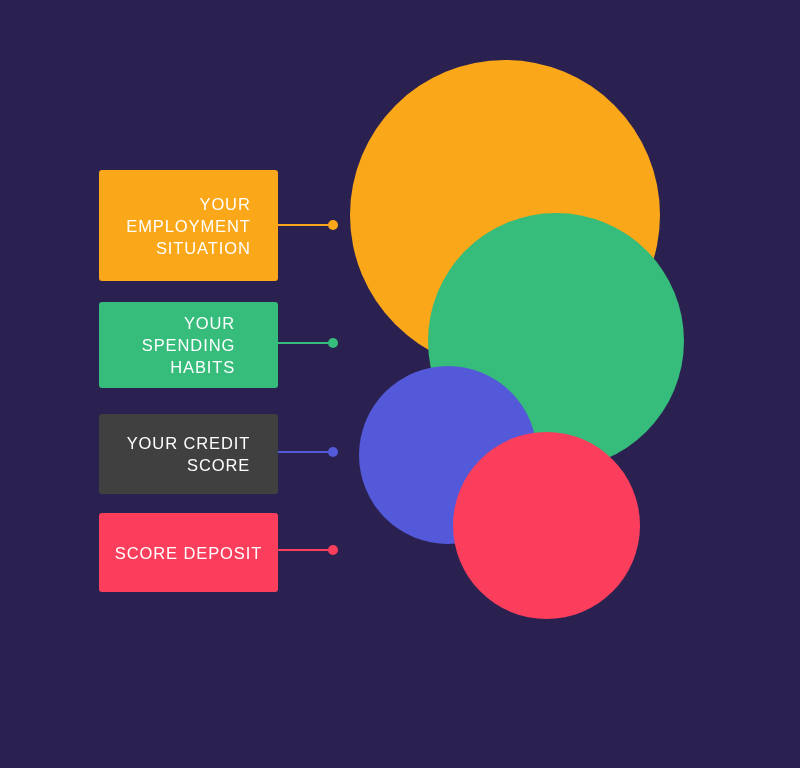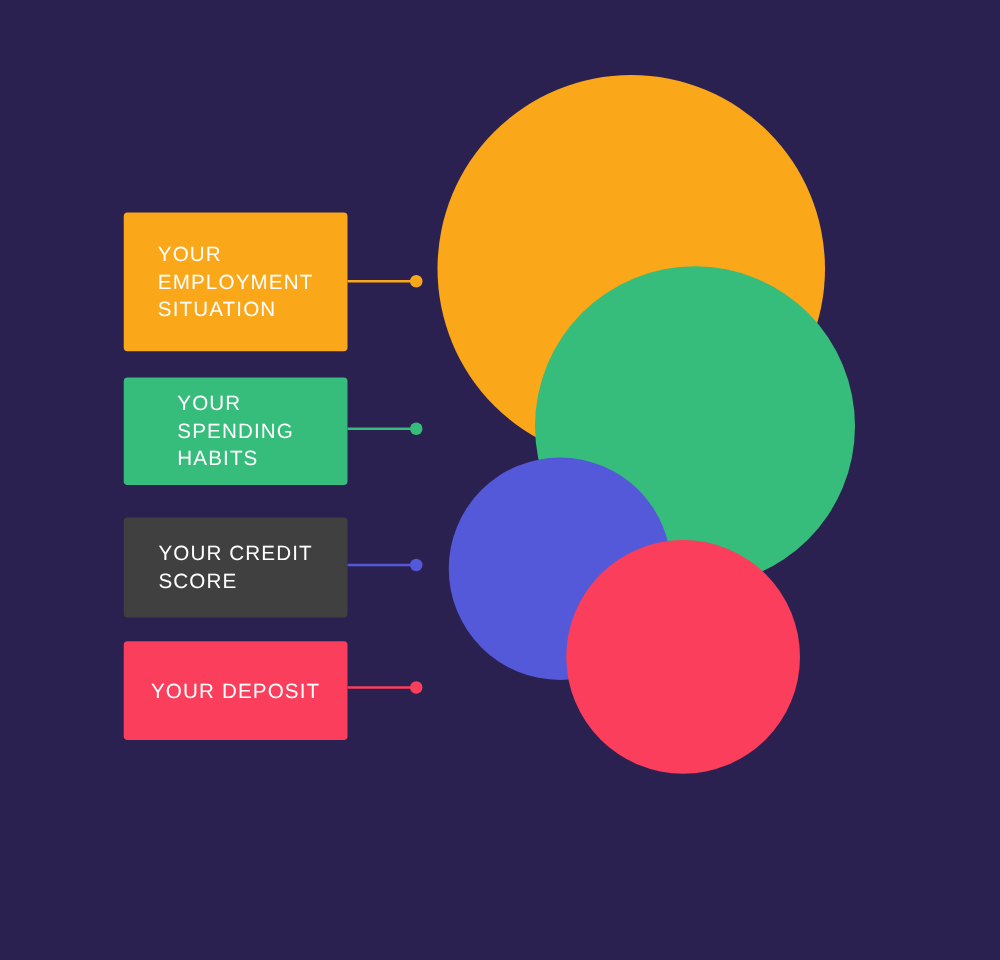--- a/index.html
+++ b/index.html
@@ -53,21 +53,21 @@
     align-items: center;
     justify-content: center;
     box-sizing: border-box;
     padding: 4px 8px;
   }
   .label-text {
     color: #ffffff;
     font-size: 16.5px;
     line-height: 22px;
     letter-spacing: 0.9px;
-    text-align: left;
+    text-align: right;
     font-weight: 400;
     white-space: pre-line;
   }
 
   #box-employment { top: 170px; height: 111px; }
   #box-spending   { top: 302px; height: 86px;  }
   #box-credit     { top: 414px; height: 80px;  }
   #box-deposit    { top: 513px; height: 79px;  }
 
   
@@ -139,16 +139,16 @@
 SPENDING
 HABITS</div>
   </div>
 
   <div class="label-box" id="box-credit" style="background-color: #404040;">
     <div class="label-text">YOUR CREDIT
 SCORE</div>
   </div>
 
   <div class="label-box" id="box-deposit" style="background-color: rgb(250, 62, 92);">
-    <div class="label-text">YOUR DEPOSIT</div>
+    <div class="label-text">SCORE DEPOSIT</div>
   </div>
 
 </div>
 
 </body></html>

